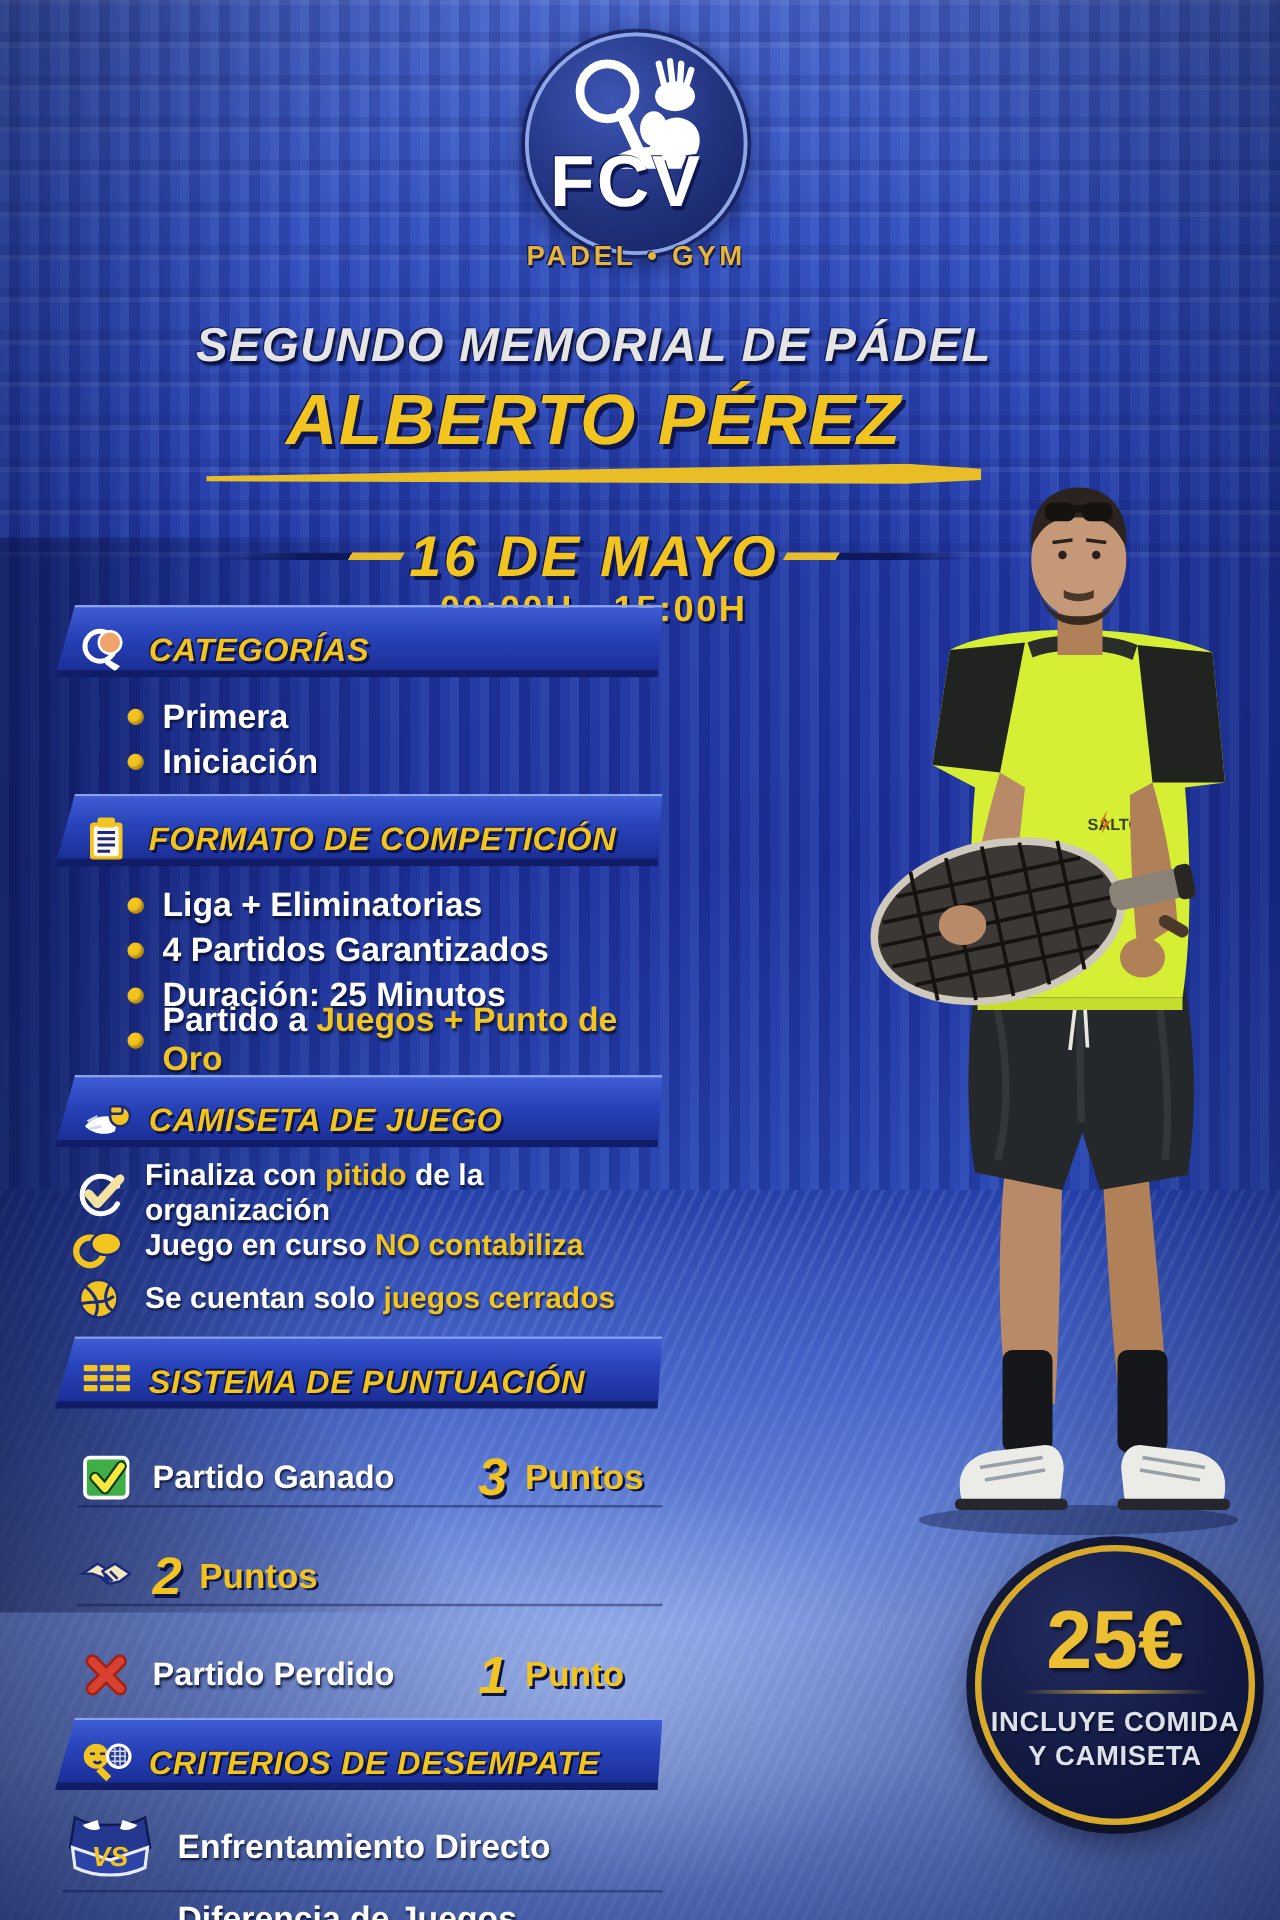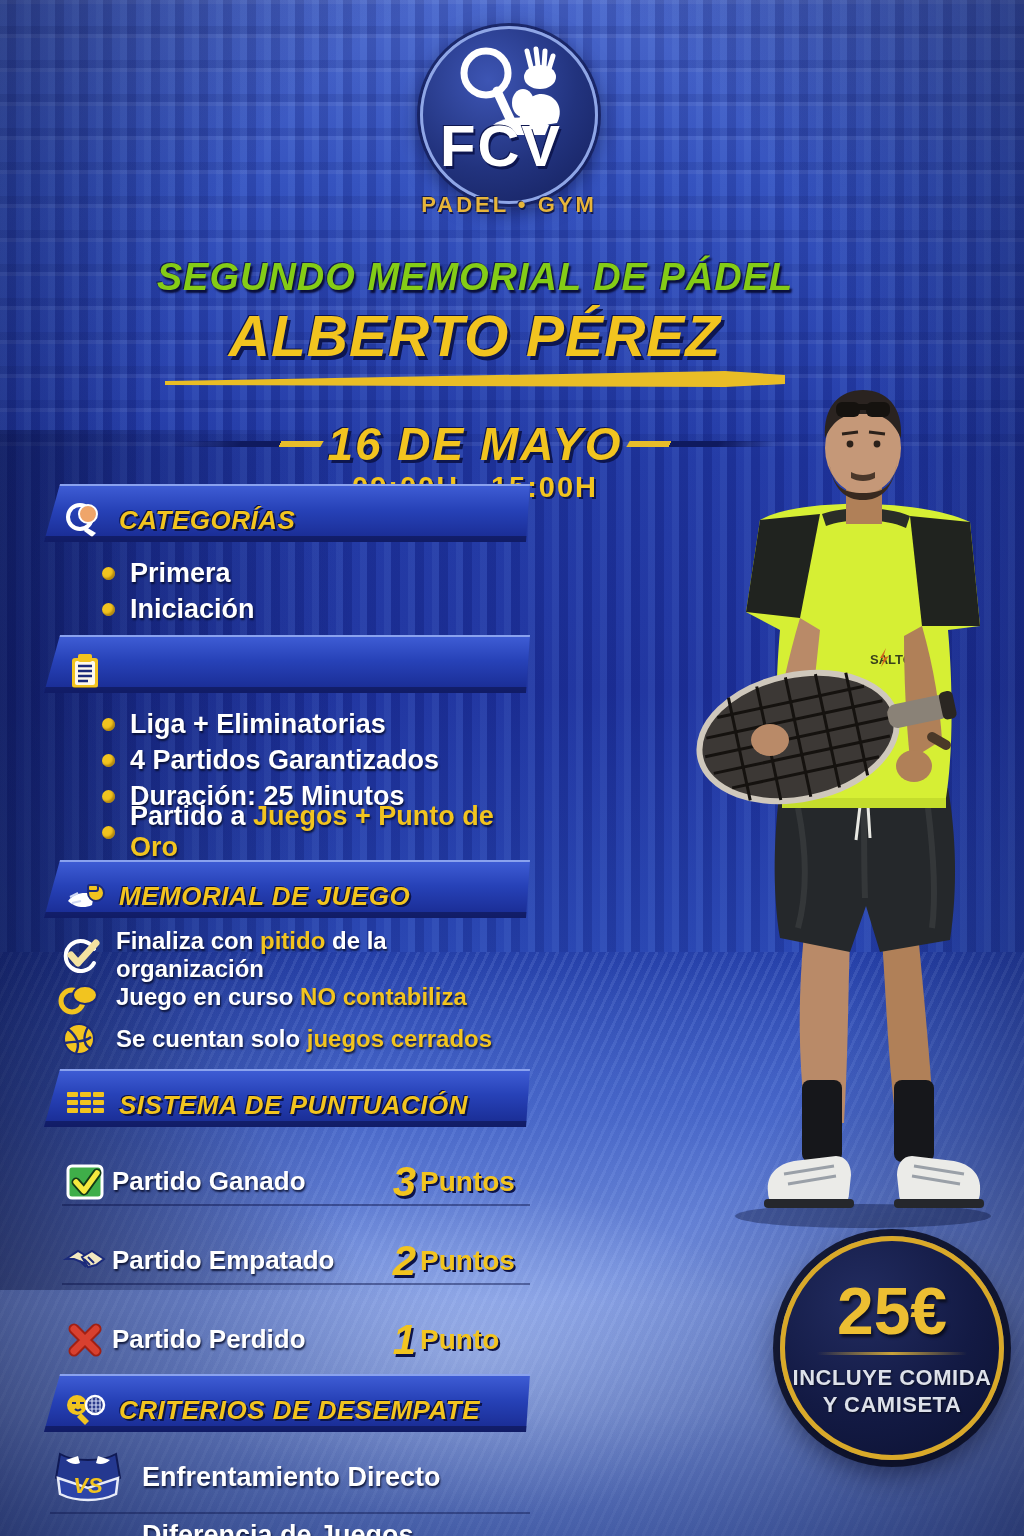--- a/index.html
+++ b/index.html
@@ -23,21 +23,21 @@
   .logo-circle{position:relative;width:172px;height:172px;margin:0 auto;border-radius:50%;
     background:radial-gradient(circle at 38% 30%,#3d55b4 0%,#22337e 55%,#141f5c 100%);
     border:3px solid #8fa6e6;box-shadow:0 0 0 3px rgba(20,30,90,.8),0 6px 22px rgba(5,8,40,.6);}
   .logo-circle svg{position:absolute;left:0;top:0;width:100%;height:100%;}
   .logo-monogram{position:absolute;left:0;right:16px;bottom:22px;font-size:58px;font-weight:bold;color:#fff;
     letter-spacing:2px;text-shadow:2px 3px 0 #0d1650,-1px -1px 0 #0d1650;}
   .logo-sub{margin-top:-12px;font-size:22px;font-weight:bold;color:#e7b53a;letter-spacing:3px;
     text-shadow:1px 2px 0 #121a4e,-1px -1px 0 #121a4e;position:relative;}
   
   .header{position:absolute;left:0;top:256px;width:950px;text-align:center;}
-  .title1{font-size:38px;font-weight:bold;font-style:italic;color:#84cc16;letter-spacing:1px;
+  .title1{font-size:38px;font-weight:bold;font-style:italic;color:#e5e5e5;letter-spacing:1px;
     text-shadow:2px 3px 2px rgba(8,12,50,.95),-1px -1px 0 rgba(8,12,50,.7);}
   .title2{margin-top:4px;font-size:57px;font-weight:bold;font-style:italic;color:var(--gold,#f2c41f);
     letter-spacing:1px;text-shadow:3px 4px 0 #0d1650,-1px -1px 0 #0d1650;}
   .swoosh{margin-top:2px;}
   .date-row{margin-top:22px;display:flex;align-items:center;justify-content:center;gap:5px;}
   .date-line{width:150px;height:6px;transform:skewX(-30deg);}
   .date-line.l{background:linear-gradient(90deg,rgba(13,22,80,0),#0f1a5e 45%,#0f1a5e 72%,#e8bd2a 72%);}
   .date-line.r{background:linear-gradient(90deg,#e8bd2a 28%,#0f1a5e 28%,#0f1a5e 60%,rgba(13,22,80,0));}
   .date-text{font-size:46px;font-weight:bold;font-style:italic;color:var(--gold,#f2c41f);
     text-shadow:3px 3px 0 #0d1650,-1px -1px 0 #0d1650;letter-spacing:2px;}
@@ -58,21 +58,21 @@
     text-shadow:1px 2px 2px rgba(5,10,40,.85);}
   .dot{width:13px;height:13px;border-radius:50%;background:var(--gold,#f2c41f);flex:0 0 auto;
     box-shadow:inset -2px -2px 2px rgba(120,80,0,.5);}
   .pw{color:#fff;}
   .py{color:var(--gold,#f2c41f);}
   .norm{list-style:none;margin:16px 0 0 14px;padding:0;}
   .norm li{display:flex;align-items:center;gap:16px;height:42px;font-size:24px;font-weight:bold;
     text-shadow:1px 2px 2px rgba(5,10,40,.85);}
   .norm .it-icon{width:42px;height:40px;flex:0 0 auto;display:flex;align-items:center;justify-content:center;}
   .scores{margin:8px 0 0 18px;}
-  .score-row{display:flex;align-items:center;gap:4px;height:45px;border-bottom:2px solid rgba(10,18,70,.45);margin-top:32px;}
+  .score-row{display:flex;align-items:center;gap:14px;height:45px;border-bottom:2px solid rgba(10,18,70,.45);margin-top:32px;}
   .score-row:last-child{border-bottom:none;}
   .sc-icon{width:46px;height:40px;flex:0 0 auto;display:flex;align-items:center;justify-content:center;}
   .sc-label{flex:1;font-size:26px;font-weight:bold;color:#fff;text-shadow:1px 2px 2px rgba(5,10,40,.85);}
   .sc-num{font-size:42px;font-weight:bold;font-style:italic;color:var(--gold,#f2c41f);
     text-shadow:2px 3px 0 #0c1348;line-height:1;}
   .sc-word{font-size:28px;font-weight:bold;color:var(--gold,#f2c41f);text-shadow:2px 2px 0 #0c1348;
     width:110px;}
   .crits{margin:10px 0 0 6px;}
   .crit-row{display:flex;align-items:center;gap:16px;padding:6px 0;border-bottom:2px solid rgba(10,18,70,.4);}
   .crit-row:last-child{border-bottom:none;}
@@ -229,20 +229,21 @@
     <section style="margin-top:8px;">
       <div class="sec-bar">
         <span class="sec-icon">
           <svg viewBox="0 0 42 38">
               <rect x="8" y="6" width="26" height="30" rx="3" fill="#f2c41f"></rect>
               <rect x="11" y="9" width="20" height="24" rx="2" fill="#fdf9ec"></rect>
               <rect x="14" y="2" width="14" height="8" rx="2" fill="#f2c41f"></rect>
               <path d="M14 14 h14 M14 19 h14 M14 24 h14 M14 29 h10" stroke="#1b2a7a" stroke-width="2.4"></path>
             </svg>
         </span>
+        <span class="sec-title">FORMATO DE COMPETICIÓN</span>
       </div>
       <ul class="dots">
         <li>
             <span class="dot"></span>
             <span><span class="pw">Liga + Eliminatorias</span></span>
           </li>
         <li>
             <span class="dot"></span>
             <span><span class="pw">4 Partidos Garantizados</span></span>
           </li>
@@ -260,21 +261,21 @@
     <section style="margin-top:10px;">
       <div class="sec-bar">
         <span class="sec-icon">
           <svg viewBox="0 0 42 38">
               <path d="M4 24 C10 16 22 14 30 18 L28 28 C20 32 10 30 4 24 Z" fill="#fff"></path>
               <path d="M6 20 l8 -4 M8 26 l9 -2" stroke="#cfd8f2" stroke-width="2"></path>
               <circle cx="32" cy="16" r="8" fill="#f2c41f" stroke="#1b2a7a" stroke-width="2"></circle>
               <rect x="24" y="8" width="10" height="6" rx="2" fill="#f2c41f" stroke="#1b2a7a" stroke-width="2"></rect>
             </svg>
         </span>
-        <span class="sec-title">MEMORIAL DE JUEGO</span>
+        <span class="sec-title">CAMISETA DE JUEGO</span>
       </div>
       <ul class="norm">
         <li>
           <span class="it-icon">
             <svg viewBox="0 0 42 40">
                 <path d="M36 14 A15 15 0 1 0 36 28" fill="none" stroke="#fff" stroke-width="4" stroke-linecap="round"></path>
                 <path d="M13 20 l7 8 L38 8" fill="none" stroke="#f3e2a0" stroke-width="7" stroke-linecap="round" stroke-linejoin="round"></path>
               </svg>
           </span>
           <span><span class="pw">Finaliza con </span><span class="py">pitido</span><span class="pw"> de la organización</span></span>
@@ -333,21 +334,20 @@
           <span class="sc-word">Puntos</span>
         </div>
         <div class="score-row">
           <span class="sc-icon">
             <svg viewBox="0 0 46 40">
                 <path d="M4 18 L16 10 L26 16 L22 22 L12 18 Z" fill="#f3e9c0" stroke="#1b2a7a" stroke-width="2"></path>
                 <path d="M42 18 L30 10 L20 16 L26 26 L34 24 Z" fill="#f3e9c0" stroke="#1b2a7a" stroke-width="2"></path>
                 <path d="M18 20 l6 6 M22 18 l6 6 M26 16 l6 6" stroke="#1b2a7a" stroke-width="2" fill="none"></path>
               </svg>
           </span>
-          <span class="sc-label">Partido Empatado</span>
           <span class="sc-num">2</span>
           <span class="sc-word">Puntos</span>
         </div>
         <div class="score-row">
           <span class="sc-icon">
             <svg viewBox="0 0 46 40">
                 <g stroke="#a02014" stroke-width="11" stroke-linecap="round">
                   <path d="M12 9 L34 31 M34 9 L12 31"></path>
                 </g>
                 <g stroke="#d8402f" stroke-width="7" stroke-linecap="round">

